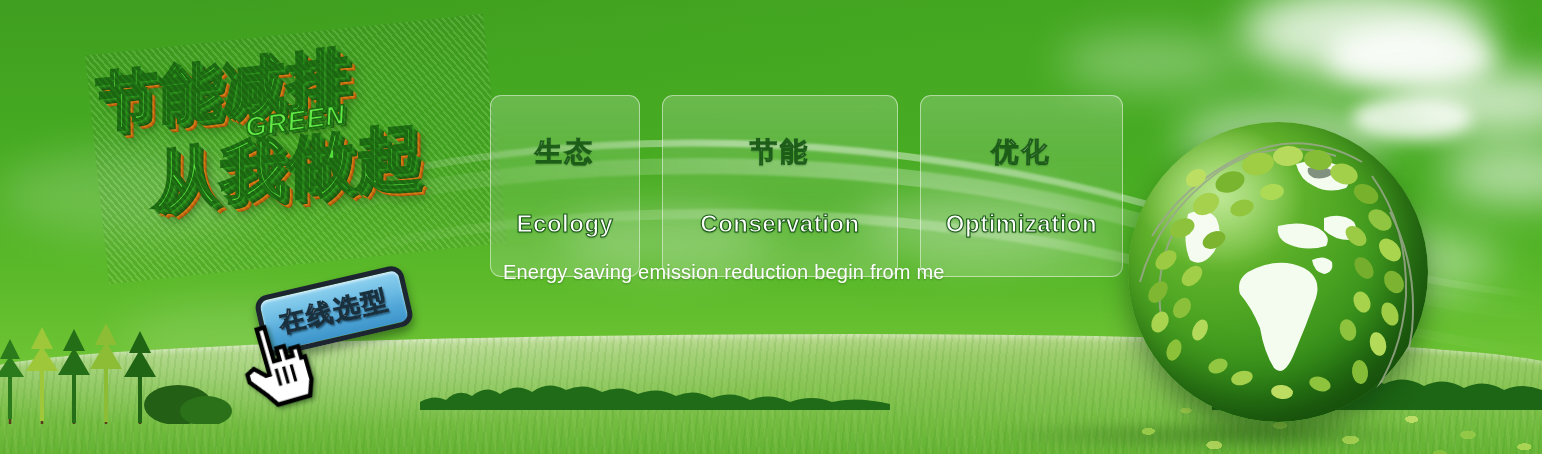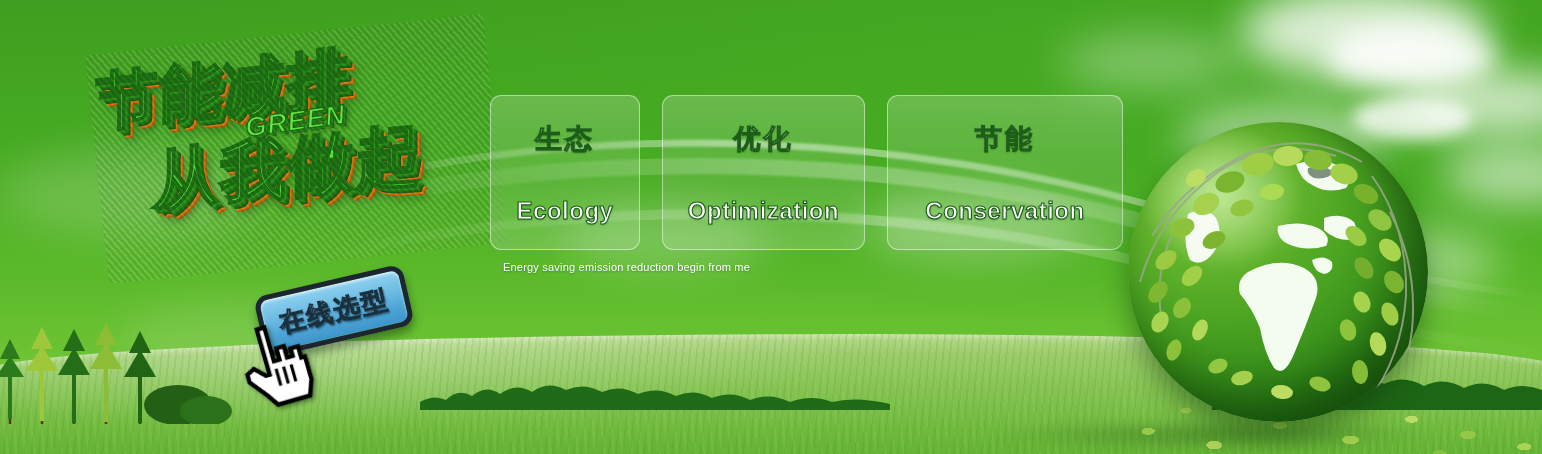--- a/index.html
+++ b/index.html
@@ -128,21 +128,21 @@
   .cursor-hand{
     position:absolute; left:236px; top:322px;
     width:78px; height:86px;
     transform:rotate(-16deg);
     filter:drop-shadow(2px 3px 2px rgba(15,50,10,.45));
   }
 
   
   .cards{position:absolute; left:490px; top:95px; display:flex; gap:22px;}
   .card{
-    width:150px; height:155px;
+    width:150px; height:182px;
     border-radius:11px;
     border:1px solid rgba(255,255,255,.48);
     background:linear-gradient(180deg, rgba(255,255,255,.20) 0%, rgba(255,255,255,.09) 55%, rgba(255,255,255,.16) 100%);
     display:flex; flex-direction:column;
     align-items:center; justify-content:center;
     gap:40px;
     backdrop-filter:blur(1px);
   }
   .card.wide{width:236px;}
   .card.w3{width:203px;}
@@ -153,21 +153,21 @@
     text-shadow:0 1px 2px rgba(20,70,12,.5);
   }
   .card-en{
     font-size:24px; font-weight:bold; letter-spacing:.5px;
     color:#ffffff;
     -webkit-text-stroke:1.1px #1b5d17;
     text-shadow:0 1px 2px rgba(20,70,12,.45);
   }
   .tagline{
     position:absolute; left:503px; top:261px;
-    font-size:11px; color:#ffffff; letter-spacing:.2px;
+    font-size:20px; color:#ffffff; letter-spacing:.2px;
     text-shadow:0 1px 2px rgba(20,70,12,.4);
   }
 
   
   .globe{
     position:absolute; left:1128px; top:122px;
     width:300px; height:300px;
   }
   .globe-sphere{
     position:absolute; inset:0; border-radius:50%;
@@ -275,27 +275,27 @@
       <line x1="24" y1="24" x2="24" y2="33"></line>
       <line x1="28" y1="24" x2="28" y2="33"></line>
     </g>
   </svg>
 
   <div class="cards">
     <div class="card">
       <div class="card-cn">生态</div>
       <div class="card-en">Ecology</div>
     </div>
+    <div class="card wide">
+      <div class="card-cn">节能</div>
+      <div class="card-en">Conservation</div>
+    </div>
     <div class="card w3">
       <div class="card-cn">优化</div>
       <div class="card-en">Optimization</div>
-    </div>
-    <div class="card wide">
-      <div class="card-cn">节能</div>
-      <div class="card-en">Conservation</div>
     </div>
   </div>
 
   <div class="tagline">Energy saving emission reduction begin from me</div>
 
   <div class="globe">
     <div class="globe-sphere">
 
       <svg viewBox="0 0 300 300" style="position:absolute;inset:0;">
         <g fill="#f4fbef">

